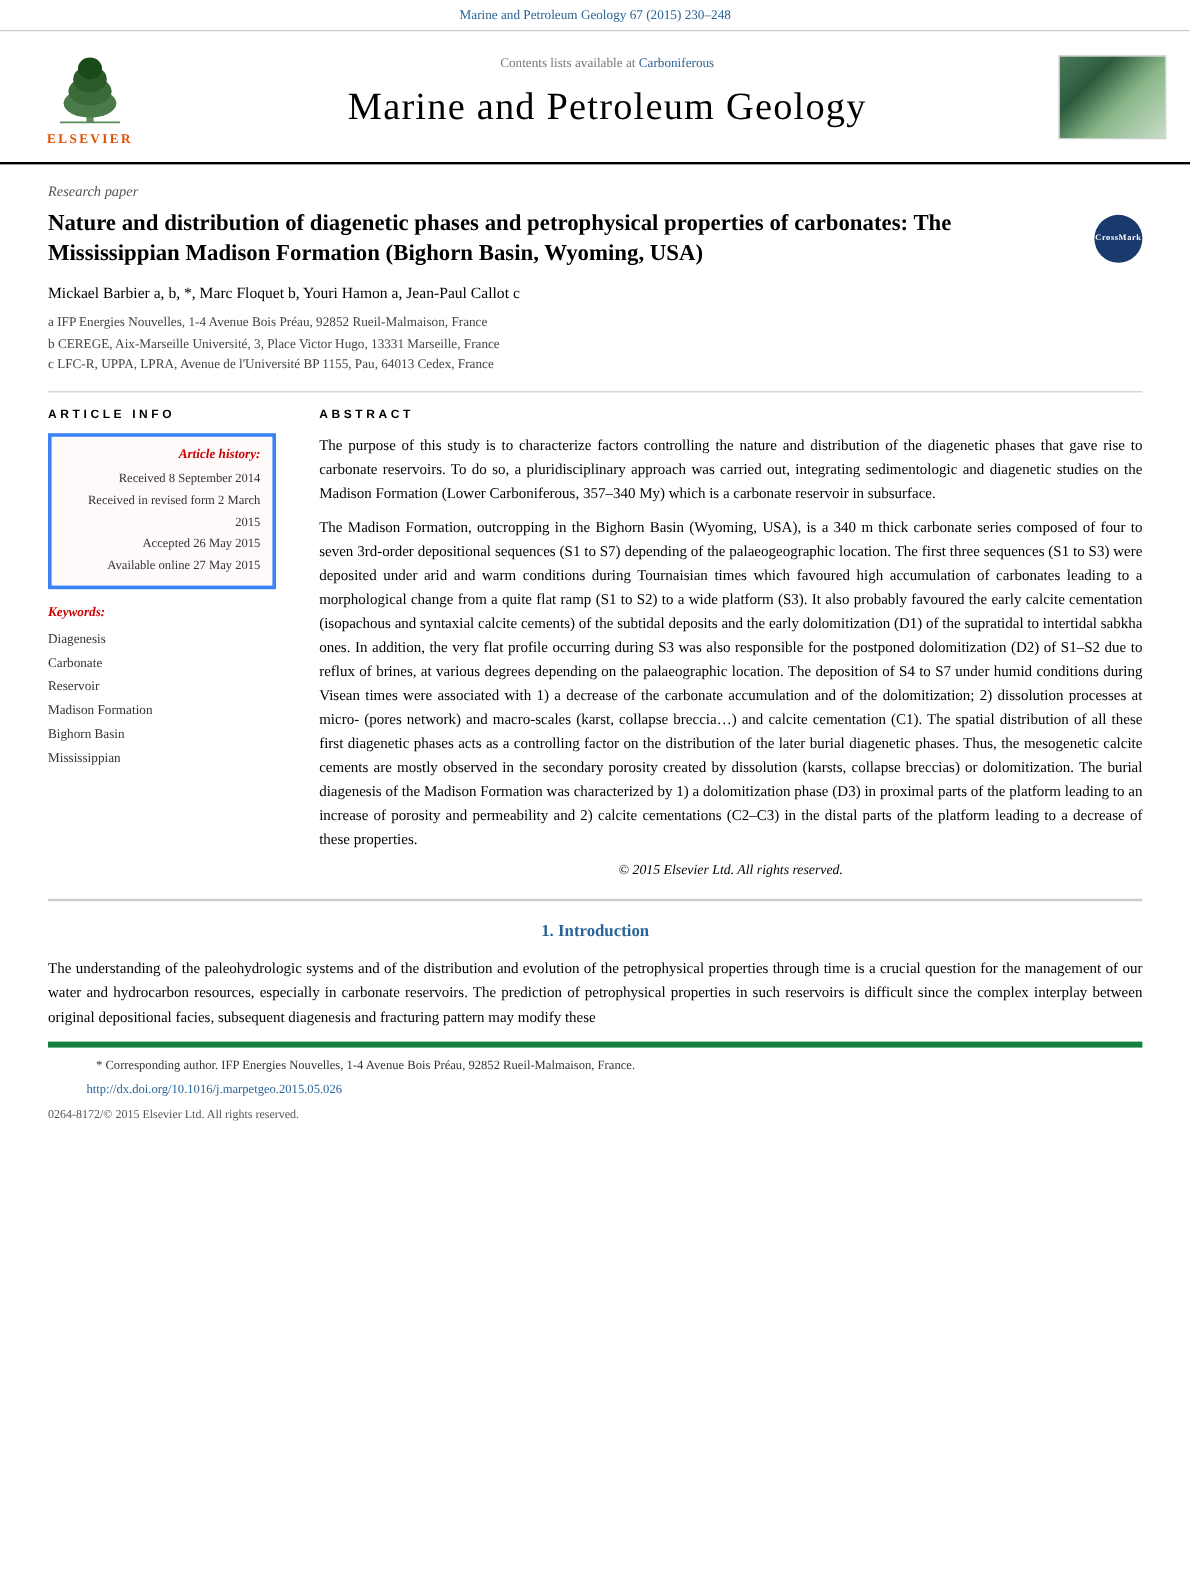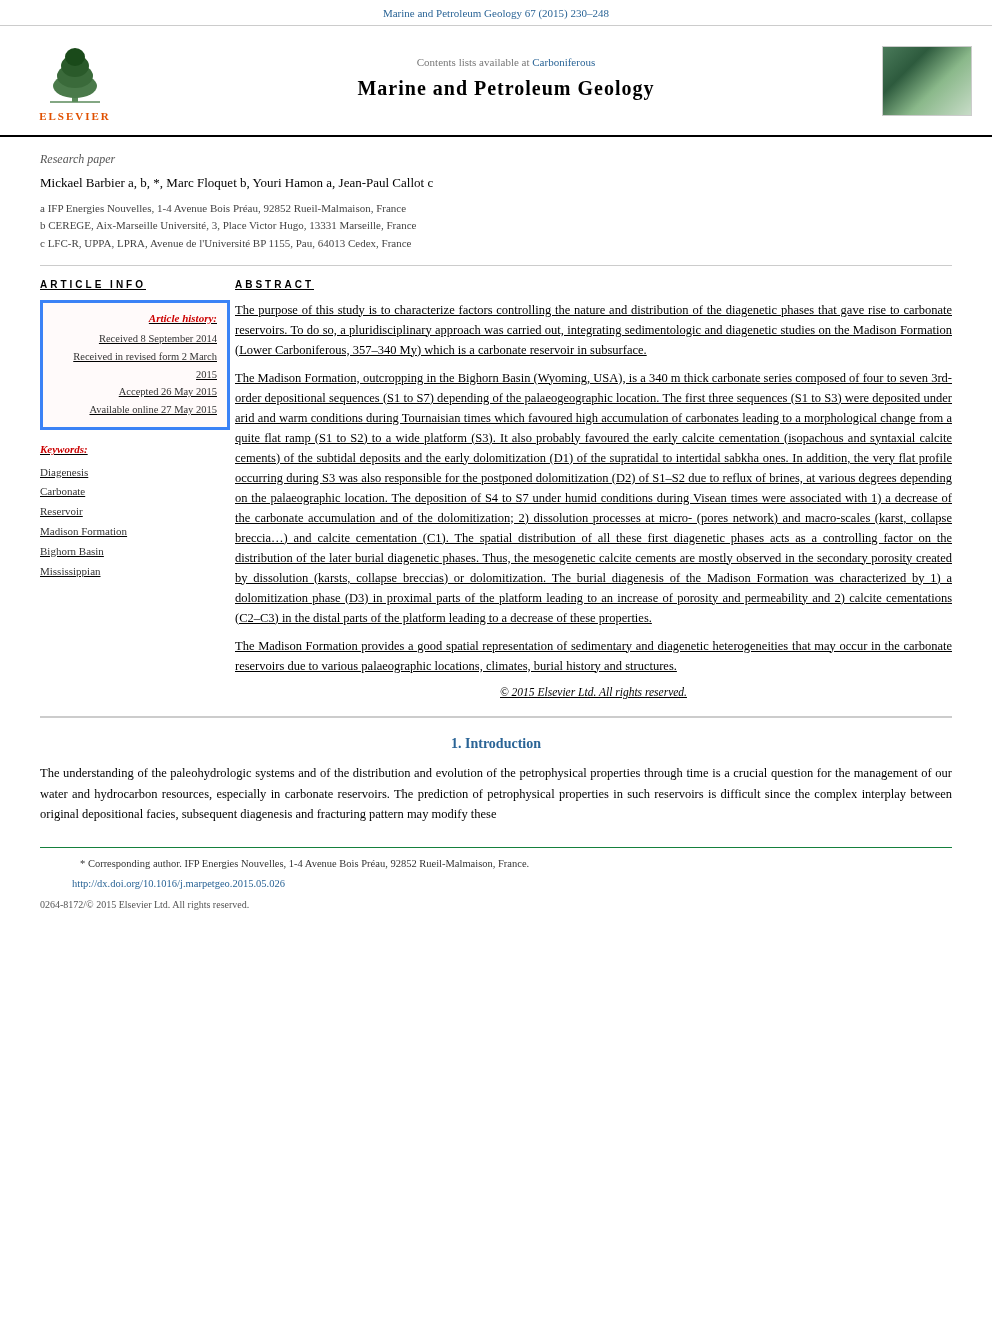--- a/index.html
+++ b/index.html
@@ -50,22 +50,22 @@
     .science-direct-link {
       font-size: 11px;
       color: #777;
       margin-bottom: 4px;
     }
     .science-direct-link a {
       color: #2a6496;
       text-decoration: none;
     }
     .journal-title-main {
-      font-size: 20px;
-      font-weight: bold;
+      font-size: 32px;
+      font-weight: normal;
       letter-spacing: 1px;
       color: #000;
       margin: 4px 0;
     }
     .journal-homepage {
       font-size: 11px;
       color: #777;
       margin-top: 4px;
     }
     .journal-homepage a {
@@ -133,23 +133,22 @@
       margin-bottom: 12px;
       line-height: 1.6;
     }
     .divider-line {
       border: none;
       border-top: 1px solid #ccc;
       margin: 10px 0;
     }
     .two-column {
       display: flex;
-      gap: 5px;
+      gap: 36px;
       margin-top: 12px;
-      text-decoration: underline;
     }
     .left-column {
       width: 190px;
       flex-shrink: 0;
     }
     .right-column {
       flex: 1;
     }
     .section-heading {
       font-family: Arial, sans-serif;
@@ -226,22 +225,22 @@
       margin-bottom: 10px;
     }
     .intro-text {
       font-size: 12.5px;
       color: #000;
       line-height: 1.65;
       text-align: justify;
     }
     .footnote-area {
       padding: 8px 40px 0;
-      border-top: 1px solid #15803d;
-      margin: 22px 40px 0;
+      border-top: 5px solid #15803d;
+      margin: 10px 40px 0;
       font-size: 10.5px;
       color: #333;
       line-height: 1.6;
     }
     .footnote-area a {
       color: #2a6496;
       text-decoration: none;
     }
     .doi-line {
       font-size: 10.5px;
@@ -290,20 +289,28 @@
     </div>
     <div class="journal-title-main">Marine and Petroleum Geology</div>
   </div>
 
   <div class="journal-logo-right"></div>
 </div>
 
 <div class="paper-content">
   <div class="research-paper-label">Research paper</div>
 
+  <div class="paper-title-section">
+    <div class="paper-title">Nature and distribution of diagenetic phases and petrophysical properties of carbonates: The Mississippian Madison Formation (Bighorn Basin, Wyoming, USA)</div>
+    <div class="crossmark-badge">
+      <div class="crossmark-circle">
+        <span style="font-size:7px; letter-spacing:0.5px;">CrossMark</span>
+      </div>
+    </div>
+  </div>
 
   <div class="authors-line">
     <span>Mickael Barbier a, b, *, Marc Floquet b, Youri Hamon a, Jean-Paul Callot c</span>
   </div>
 
   <div class="affiliations">
     <div>a IFP Energies Nouvelles, 1-4 Avenue Bois Préau, 92852 Rueil-Malmaison, France</div>
     <div>b CEREGE, Aix-Marseille Université, 3, Place Victor Hugo, 13331 Marseille, France</div>
     <div>c LFC-R, UPPA, LPRA, Avenue de l'Université BP 1155, Pau, 64013 Cedex, France</div>
   </div>
@@ -336,21 +343,20 @@
           <div>Mississippian</div>
         </div>
       </div>
     </div>
 
     <div class="right-column">
       <div class="section-heading">ABSTRACT</div>
       <div class="abstract-text">
         <p>The purpose of this study is to characterize factors controlling the nature and distribution of the diagenetic phases that gave rise to carbonate reservoirs. To do so, a pluridisciplinary approach was carried out, integrating sedimentologic and diagenetic studies on the Madison Formation (Lower Carboniferous, 357–340 My) which is a carbonate reservoir in subsurface.</p>
         <p>The Madison Formation, outcropping in the Bighorn Basin (Wyoming, USA), is a 340 m thick carbonate series composed of four to seven 3rd-order depositional sequences (S1 to S7) depending of the palaeogeographic location. The first three sequences (S1 to S3) were deposited under arid and warm conditions during Tournaisian times which favoured high accumulation of carbonates leading to a morphological change from a quite flat ramp (S1 to S2) to a wide platform (S3). It also probably favoured the early calcite cementation (isopachous and syntaxial calcite cements) of the subtidal deposits and the early dolomitization (D1) of the supratidal to intertidal sabkha ones. In addition, the very flat profile occurring during S3 was also responsible for the postponed dolomitization (D2) of S1–S2 due to reflux of brines, at various degrees depending on the palaeographic location. The deposition of S4 to S7 under humid conditions during Visean times were associated with 1) a decrease of the carbonate accumulation and of the dolomitization; 2) dissolution processes at micro- (pores network) and macro-scales (karst, collapse breccia…) and calcite cementation (C1). The spatial distribution of all these first diagenetic phases acts as a controlling factor on the distribution of the later burial diagenetic phases. Thus, the mesogenetic calcite cements are mostly observed in the secondary porosity created by dissolution (karsts, collapse breccias) or dolomitization. The burial diagenesis of the Madison Formation was characterized by 1) a dolomitization phase (D3) in proximal parts of the platform leading to an increase of porosity and permeability and 2) calcite cementations (C2–C3) in the distal parts of the platform leading to a decrease of these properties.</p>
-        <p>The Madison Formation provides a good spatial representation of sedimentary and diagenetic heterogeneities that may occur in the carbonate reservoirs due to various palaeographic locations, climates, burial history and structures.</p>
       </div>
       <div class="copyright-line">© 2015 Elsevier Ltd. All rights reserved.</div>
     </div>
   </div>
 
   <hr class="bottom-divider">
 </div>
 
 <div class="intro-section">
   <div class="intro-section-number">

